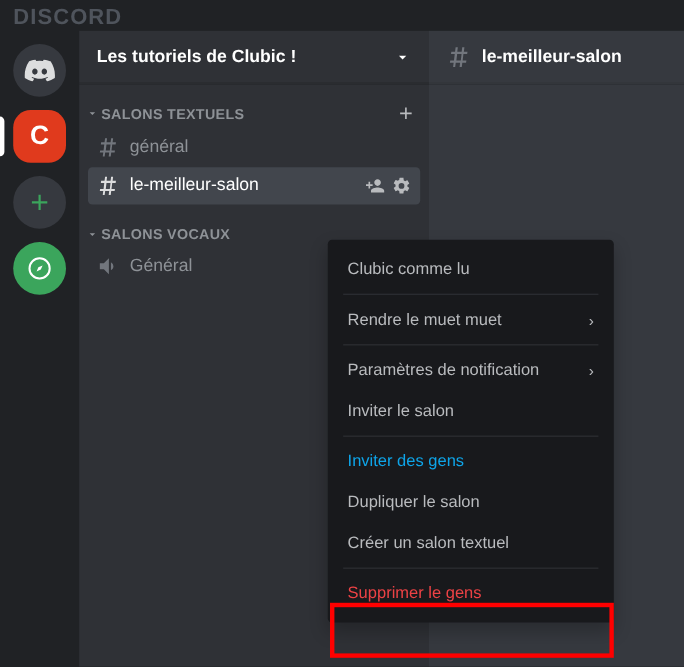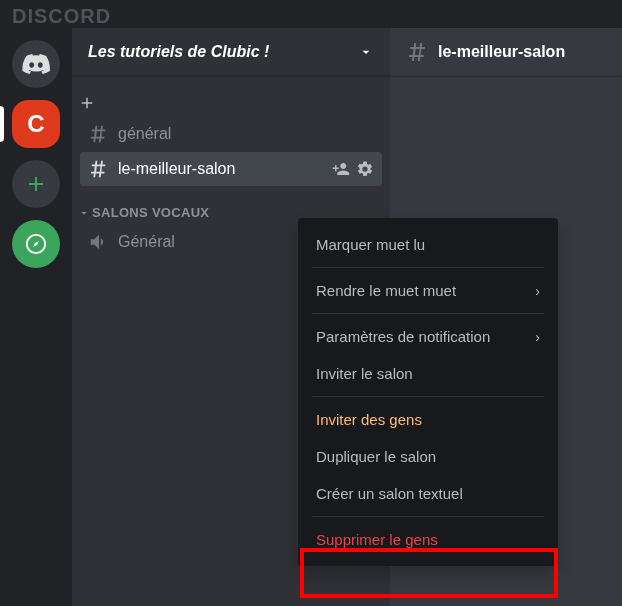--- a/index.html
+++ b/index.html
@@ -65,21 +65,20 @@
   }
   .server-header {
     height: 48px;
     display: flex;
     align-items: center;
     justify-content: space-between;
     padding: 0 16px;
     border-bottom: 1px solid rgba(0,0,0,0.2);
     box-shadow: 0 1px 0 rgba(4,4,5,0.2);
     cursor: pointer;
-    font-style: italic;
   }
   .server-header h1 {
     font-size: 16px;
     font-weight: 600;
     color: #fff;
   }
   .cat-row {
     display: flex;
     align-items: center;
     justify-content: space-between;
@@ -155,21 +154,21 @@
     display: flex;
     align-items: center;
     justify-content: space-between;
     font-size: 15px;
     color: #b9bbbe;
     padding: 10px 10px;
     border-radius: 2px;
     cursor: pointer;
     min-height: 32px;
   }
-  .menu-item.link { color: #fdba74; }
+  .menu-item.link { color: #0ea5e9; }
   .menu-item.danger { color: #ed4245; }
   .menu-sep { height: 1px; background: #2f3136; margin: 4px 6px; }
   .submenu-arrow { color: inherit; font-size: 14px; }
   .highlight-box {
     position: absolute;
     border: 4px solid #ff0000;
     pointer-events: none;
     z-index: 60;
   }
   svg { display: block; }
@@ -204,20 +203,26 @@
 
 <div class="channels-col">
   <div class="server-header">
     <h1>Les tutoriels de Clubic !</h1>
     <svg width="16" height="16" viewBox="0 0 24 24">
         <path fill="#fff" d="M7 10l5 5 5-5z"></path>
       </svg>
   </div>
 
   <div class="cat-row">
+    <div class="cat-label">
+      <svg width="12" height="12" viewBox="0 0 24 24">
+          <path fill="#8e9297" d="M7 10l5 5 5-5z"></path>
+        </svg>
+      <span>Salons textuels</span>
+    </div>
     <span class="add-chan">
       <svg width="18" height="18" viewBox="0 0 24 24">
           <path fill="#b9bbbe" d="M13 5h-2v6H5v2h6v6h2v-6h6v-2h-6z"></path>
         </svg>
     </span>
   </div>
 
   <div class="channel">
     <svg class="hash-ico" width="22" height="22" viewBox="0 0 24 24">
         <path fill="#72767d" d="M5.9 21l.5-4H3l.3-2h3.4l.7-6H4l.3-2h3.4l.5-4h2l-.5 4h4l.5-4h2l-.5 4H19l-.3 2h-3.4l-.7 6H18l-.3 2h-3.4l-.5 4h-2l.5-4h-4l-.5 4h-2zm3-6h4l.7-6h-4l-.7 6z"></path>
@@ -261,21 +266,21 @@
   <div class="content-header">
     <svg class="hash-big" width="24" height="24" viewBox="0 0 24 24">
         <path fill="#72767d" d="M5.9 21l.5-4H3l.3-2h3.4l.7-6H4l.3-2h3.4l.5-4h2l-.5 4h4l.5-4h2l-.5 4H19l-.3 2h-3.4l-.7 6H18l-.3 2h-3.4l-.5 4h-2l.5-4h-4l-.5 4h-2zm3-6h4l.7-6h-4l-.7 6z"></path>
       </svg>
     <h2>le-meilleur-salon</h2>
   </div>
 </div>
 
 <div class="context-menu">
   <div class="menu-item">
-    <span>Marquer muet lu</span>
+    <span>Clubic comme lu</span>
   </div>
   <div class="menu-sep"></div>
   <div class="menu-item">
     <span>Rendre le muet muet</span>
     <span class="submenu-arrow">›</span>
   </div>
   <div class="menu-sep"></div>
   <div class="menu-item">
     <span>Paramètres de notification</span>
     <span class="submenu-arrow">›</span>

